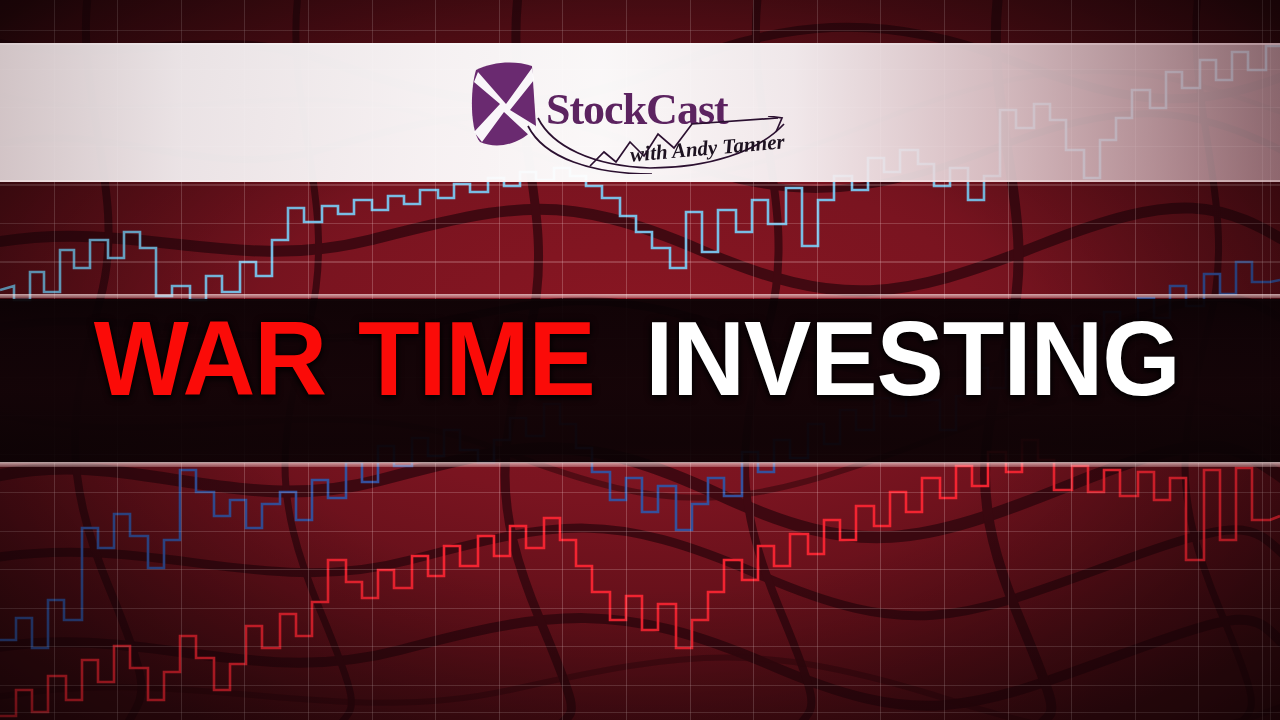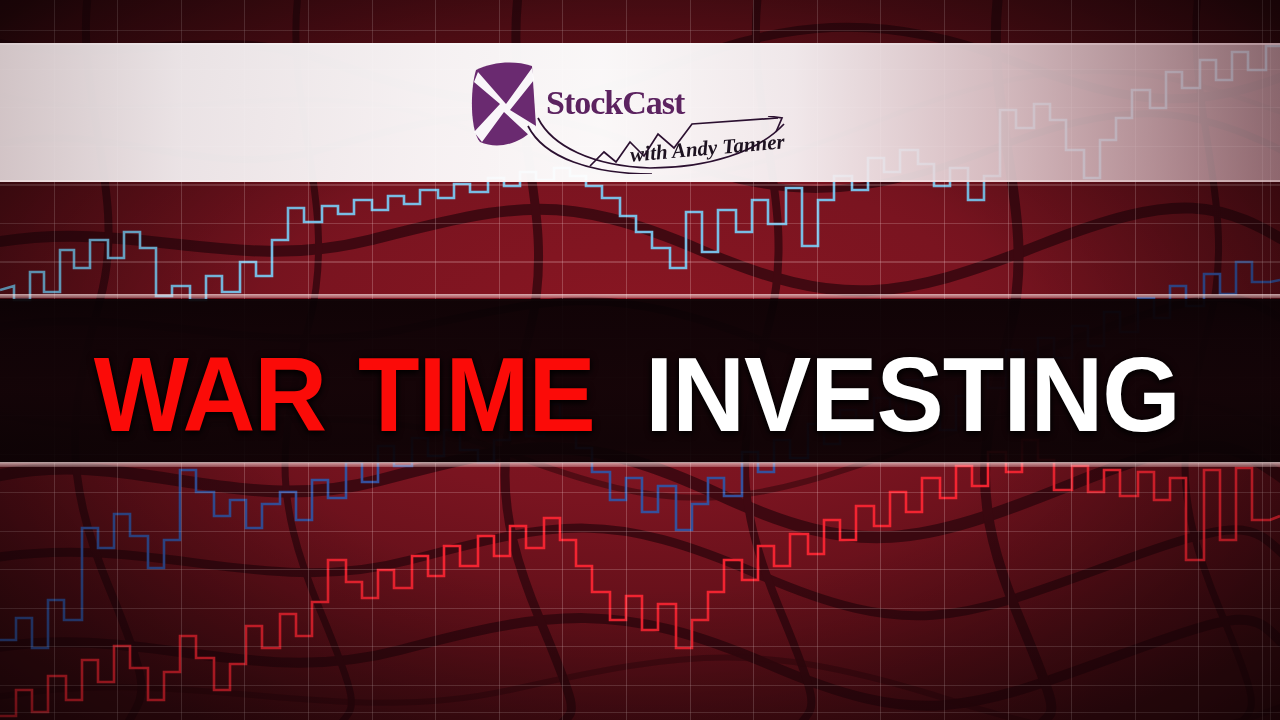--- a/index.html
+++ b/index.html
@@ -61,21 +61,20 @@
   #band-top-rule{position:absolute;left:0;right:0;top:294px;height:4px;
     background:linear-gradient(to bottom, rgba(255,232,232,.70), rgba(255,210,210,.30));}
   #band-bot-rule{position:absolute;left:0;right:0;top:462px;height:5px;
     background:linear-gradient(to bottom, rgba(255,228,228,.72), rgba(255,205,205,.30));}
 
   
   #title{
     position:absolute;left:0;right:0;top:299px;height:120px;
     display:flex;align-items:center;justify-content:center;gap:0;
     white-space:nowrap;
-    margin-top:36px;
   }
   .tword{
     font-family:"Liberation Sans Narrow","Liberation Sans",sans-serif;
     font-weight:700;font-size:105px;line-height:.9;
     letter-spacing:-1px;
     transform:scaleX(.96);
     text-shadow:0 0 8px rgba(0,0,0,.85), 0 3px 6px rgba(0,0,0,.8);
   }
   .tword.red{color:#fb0b08;}
   .tword.white{color:#ffffff;}
@@ -90,21 +89,21 @@
   #logo-richdad{
     position:absolute;left:86px;top:4px;
     font-family:"Liberation Serif",serif;font-weight:700;
     font-size:27px;letter-spacing:.5px;color:#5c2360;
   }
   #logo-richdad .sm{font-size:21px;}
   #logo-reg{font-size:9px;vertical-align:super;}
   #logo-stockcast{
     position:absolute;left:84px;top:28px;
     font-family:"Liberation Serif",serif;font-weight:700;
-    font-size:34px;letter-spacing:-1px;color:#5c2360;
+    font-size:44px;letter-spacing:-1px;color:#5c2360;
   }
   #logo-with{
     position:absolute;left:168px;top:80px;
     font-family:"Liberation Serif",serif;font-style:italic;font-weight:700;
     font-size:21px;color:#1d1220;transform:rotate(-5deg);
   }
   #logo-swoosh{position:absolute;left:20px;top:60px;width:330px;height:58px;}
 </style>
 </head>
 <body>

